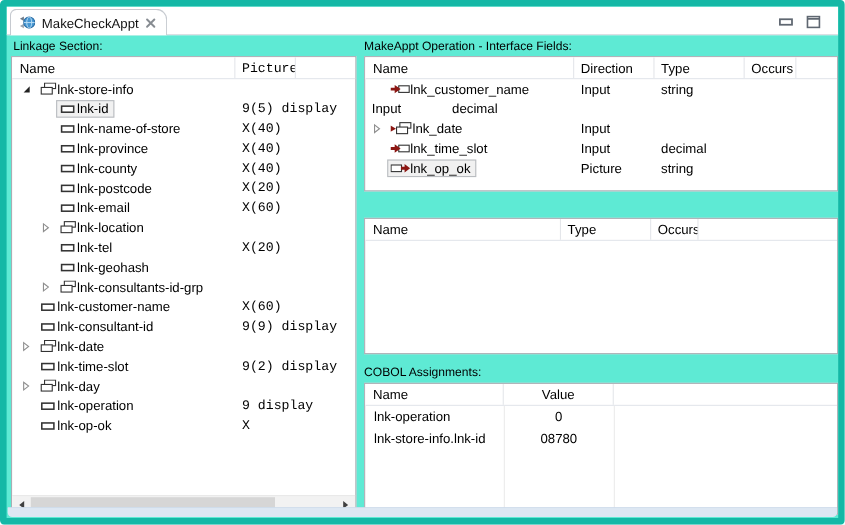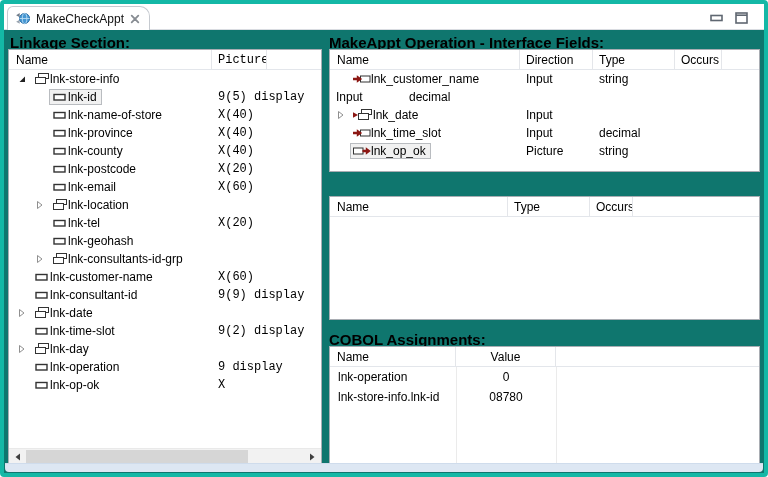--- a/index.html
+++ b/index.html
@@ -1,33 +1,33 @@
 <!DOCTYPE html>
 <html><head>
 <meta charset="utf-8">
 <style>
   * { margin:0; padding:0; box-sizing:border-box; font-family:"Liberation Sans", sans-serif; }
   html,body { width:768px; height:477px; overflow:hidden; background:#fff; }
-  .window { position:relative; width:768px; height:477px; background:#0f766e;
-            border:4px solid #14b8a6; border-radius:4px; overflow:hidden; }
+  .window { position:relative; width:768px; height:477px; background:#5eead4;
+            border:6px solid #14b8a6; border-radius:4px; overflow:hidden; }
   .bottom-strip { position:absolute; left:1px; right:1px; bottom:1px; height:9px;
                   background:#dde7f3; border-radius:0 0 4px 4px; border-top:1px solid #cfdcec; }
 
   
   .tabbar { position:absolute; top:0; left:0; right:0; height:26px; background:#fff;
             border-bottom:1px solid #d9dce1; }
   .tab { position:absolute; left:3px; top:2px; height:24px; display:flex; align-items:center;
          gap:6px; padding:0 9px 0 7px; background:#fff; border:1px solid #c6cad0;
          border-bottom:none; border-radius:6px 10px 0 0; }
   .tab-title { font-size:12px; color:#111; white-space:nowrap; }
   .win-controls { position:absolute; top:8px; right:16px; display:flex; gap:12px; align-items:center; }
   .wc-btn { display:flex; align-items:center; justify-content:center; cursor:default; }
 
   
-  .sec-title { position:absolute; font-size:15px; font-weight:bold; color:#000; white-space:nowrap; }
+  .sec-title { position:absolute; font-size:11px; font-weight:normal; color:#000; white-space:nowrap; }
   #linkage-title { left:6px;  top:30px; }
   #if-title      { left:325px; top:30px; }
   #ru-title      { left:325px; top:195px; }
   #ca-title      { left:325px; top:327px; }
 
   
   .tbl { position:absolute; background:#fff; border:1px solid #a9adb3; overflow:hidden; }
   #linkage-table { left:4px;   top:45px;  width:314px; height:417px; }
   #if-table      { left:325px; top:45px;  width:431px; height:123px; }
   #ru-table      { left:325px; top:192px; width:431px; height:124px; }

